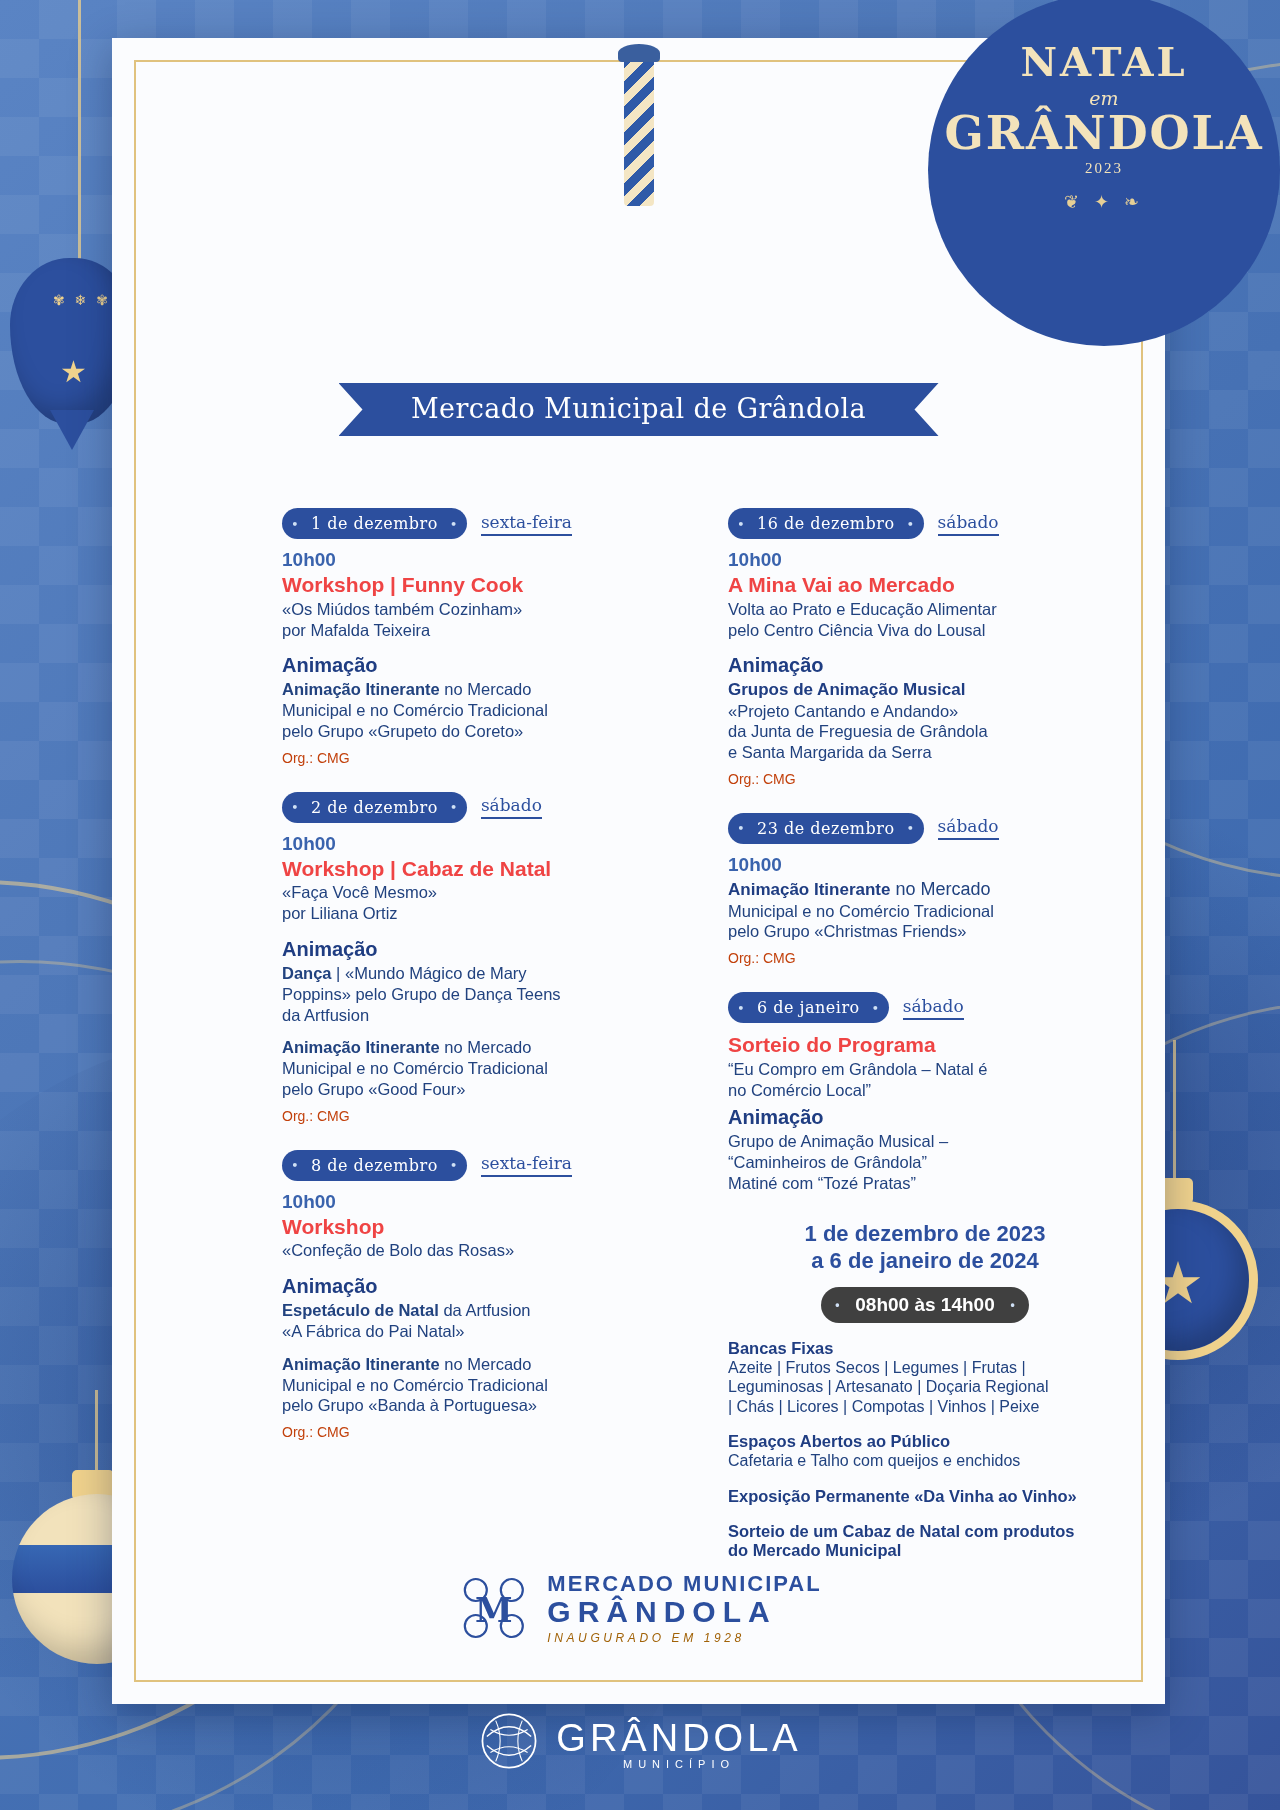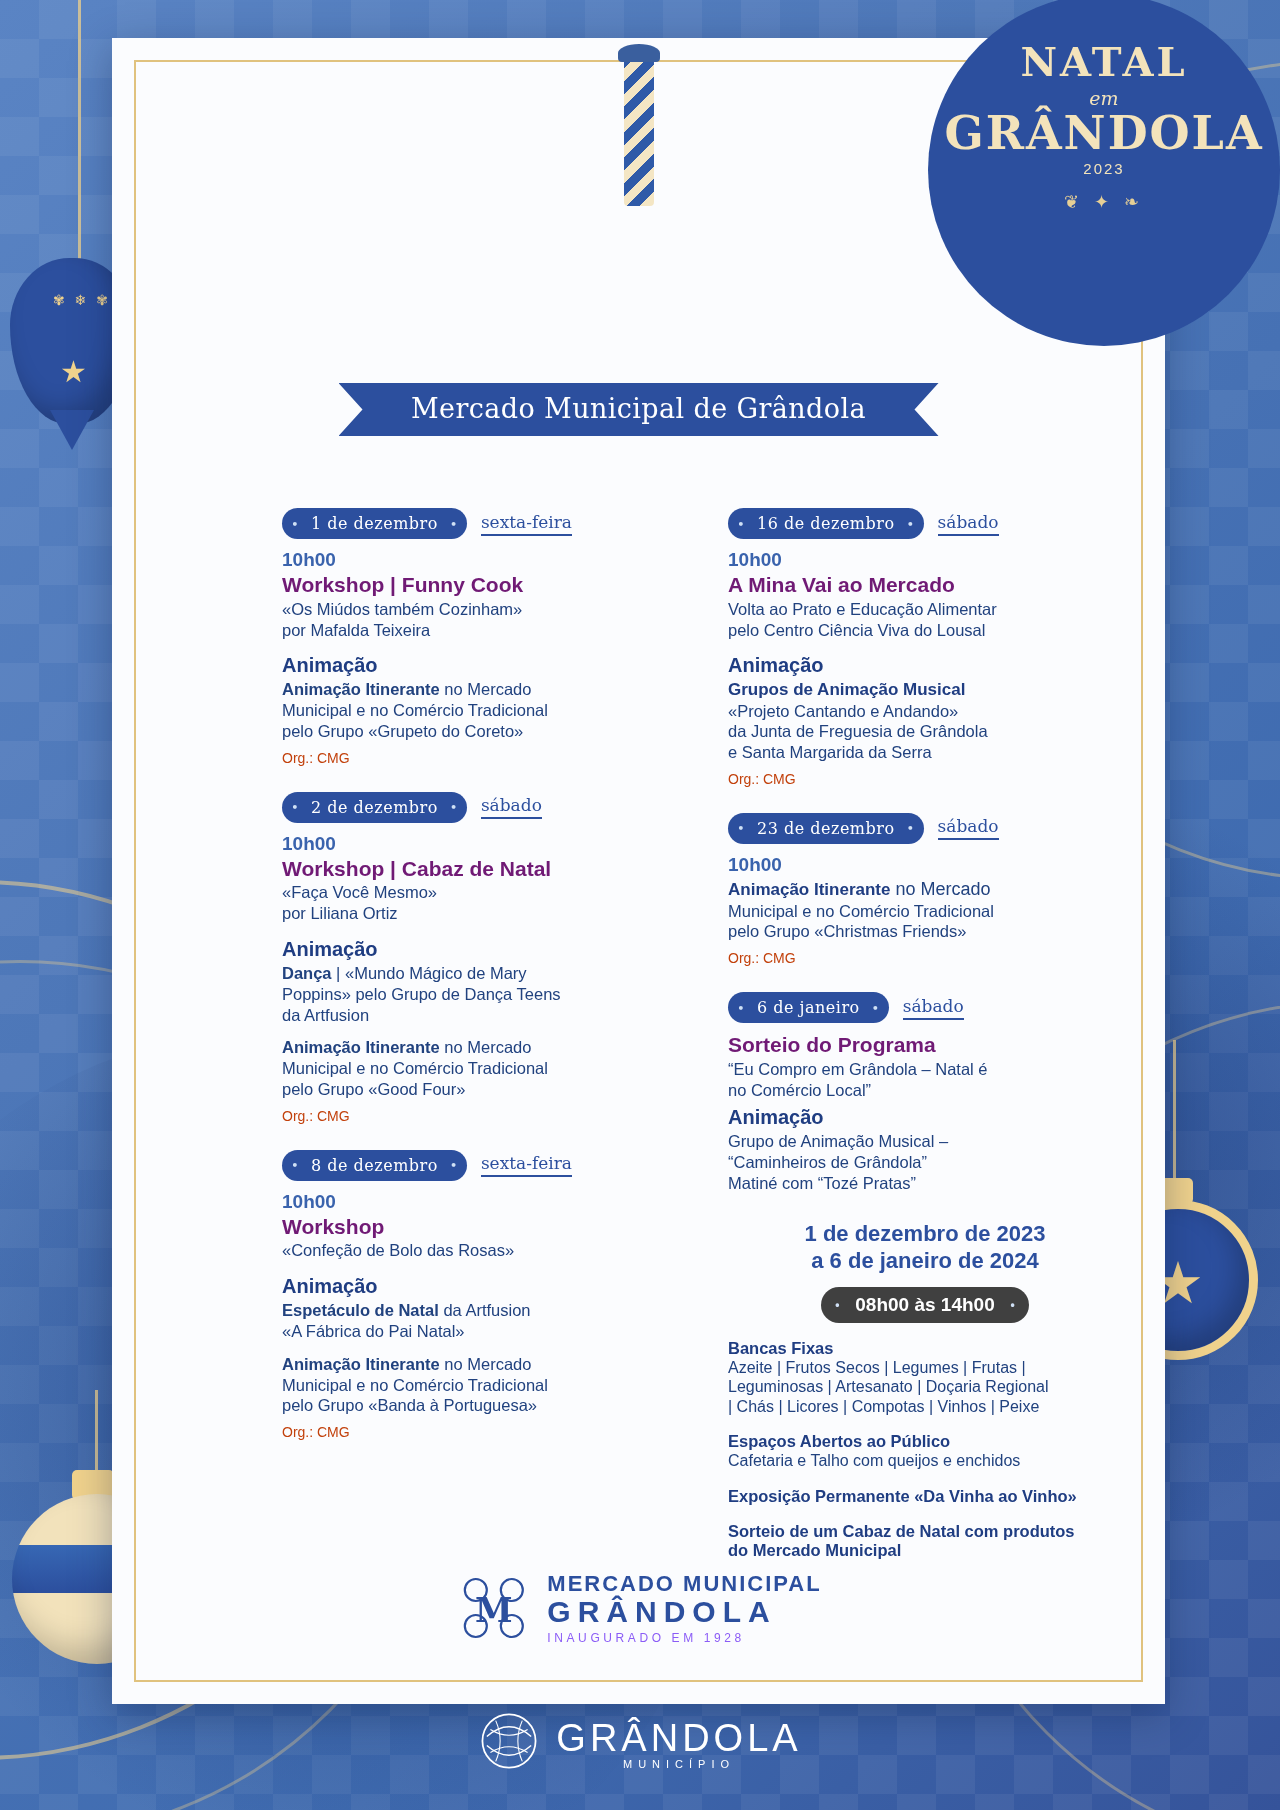--- a/index.html
+++ b/index.html
@@ -140,21 +140,21 @@
   }
   .badge-l1 {
     margin-top: 44px; font-family: "DejaVu Serif", serif; font-size: 40px;
     letter-spacing: 3px; font-weight: 700; color: #f3e3bb;
   }
   .badge-em { font-family: "DejaVu Serif", serif; font-style: italic; font-size: 19px; margin-top: 2px; }
   .badge-l2 {
     font-family: "DejaVu Serif", serif; font-size: 46px; font-weight: 700;
     letter-spacing: 2px; line-height: 1; margin-top: 1px;
   }
-  .badge-year { font-family: Liberation Sans, sans-serif; font-size: 15px; letter-spacing: 2px; margin-top: 4px; }
+  .badge-year { font-family: Liberation Serif, serif; font-size: 15px; letter-spacing: 2px; margin-top: 4px; }
   .badge-flourish { color: #e6cf95; font-size: 18px; letter-spacing: 5px; margin-top: 14px; }
 
   
   .headline { position: absolute; left: 0; right: 0; top: 150px; text-align: center; }
   .h-natal {
     font-family: "DejaVu Serif", serif; font-weight: 700;
     font-size: 84px; letter-spacing: 2px; color: #3a63ad; line-height: 0.92;
   }
   .h-no {
     font-family: "DejaVu Serif", serif; font-style: italic; font-size: 30px;
@@ -199,21 +199,21 @@
   .weekday {
     font-family: "DejaVu Serif", serif; font-size: 17px; color: #2c4f9e;
     border-bottom: 2px solid #2c4f9e; padding-bottom: 2px;
   }
 
   .block { margin-bottom: 26px; }
   .time {
     color: #3a63ad; font-weight: 700; font-size: 19px; margin: 6px 0 2px;
   }
   .title-b {
-    color: #701a75; font-weight: 700; font-size: 21px; line-height: 1.18; margin-bottom: 1px;
+    color: #ef4444; font-weight: 700; font-size: 21px; line-height: 1.18; margin-bottom: 1px;
   }
   .title-m {
     color: #1f3d82; font-weight: 700; font-size: 17px; line-height: 1.25;
   }
   .sub {
     color: #21427f; font-size: 16.5px; line-height: 1.26;
   }
   .sub b { font-weight: 700; }
   .section-lbl {
     color: #1f3d82; font-weight: 700; font-size: 20px; margin-top: 14px; margin-bottom: 2px;
@@ -247,21 +247,21 @@
   .market-logo {
     position: absolute; left: 50%; transform: translateX(-50%); bottom: 58px;
     display: flex; align-items: center; gap: 16px; color: #2c4f9e;
   }
   .ml-mark {
     width: 76px; height: 76px; border: 0; position: relative;
   }
   .ml-text { text-align: left; }
   .ml-1 { font-weight: 700; font-size: 22px; letter-spacing: 2px; color: #2c4f9e; }
   .ml-2 { font-weight: 700; font-size: 30px; letter-spacing: 7px; color: #2c4f9e; line-height: 1; }
-  .ml-3 { font-size: 12px; letter-spacing: 3.6px; color: #8b5cf6; margin-top: 4px; }
+  .ml-3 { font-size: 12px; letter-spacing: 3.6px; color: #a16207; margin-top: 4px; font-style: italic; }
 
   
   .footer {
     position: absolute; left: 0; right: 0; bottom: 34px;
     display: flex; align-items: center; justify-content: center; gap: 16px;
     color: #fff;
   }
   .f-text { text-align: left; }
   .f-1 { font-size: 38px; letter-spacing: 4px; font-weight: 400; }
   .f-2 { font-size: 11px; letter-spacing: 6px; text-align: center; margin-top: -2px; }

